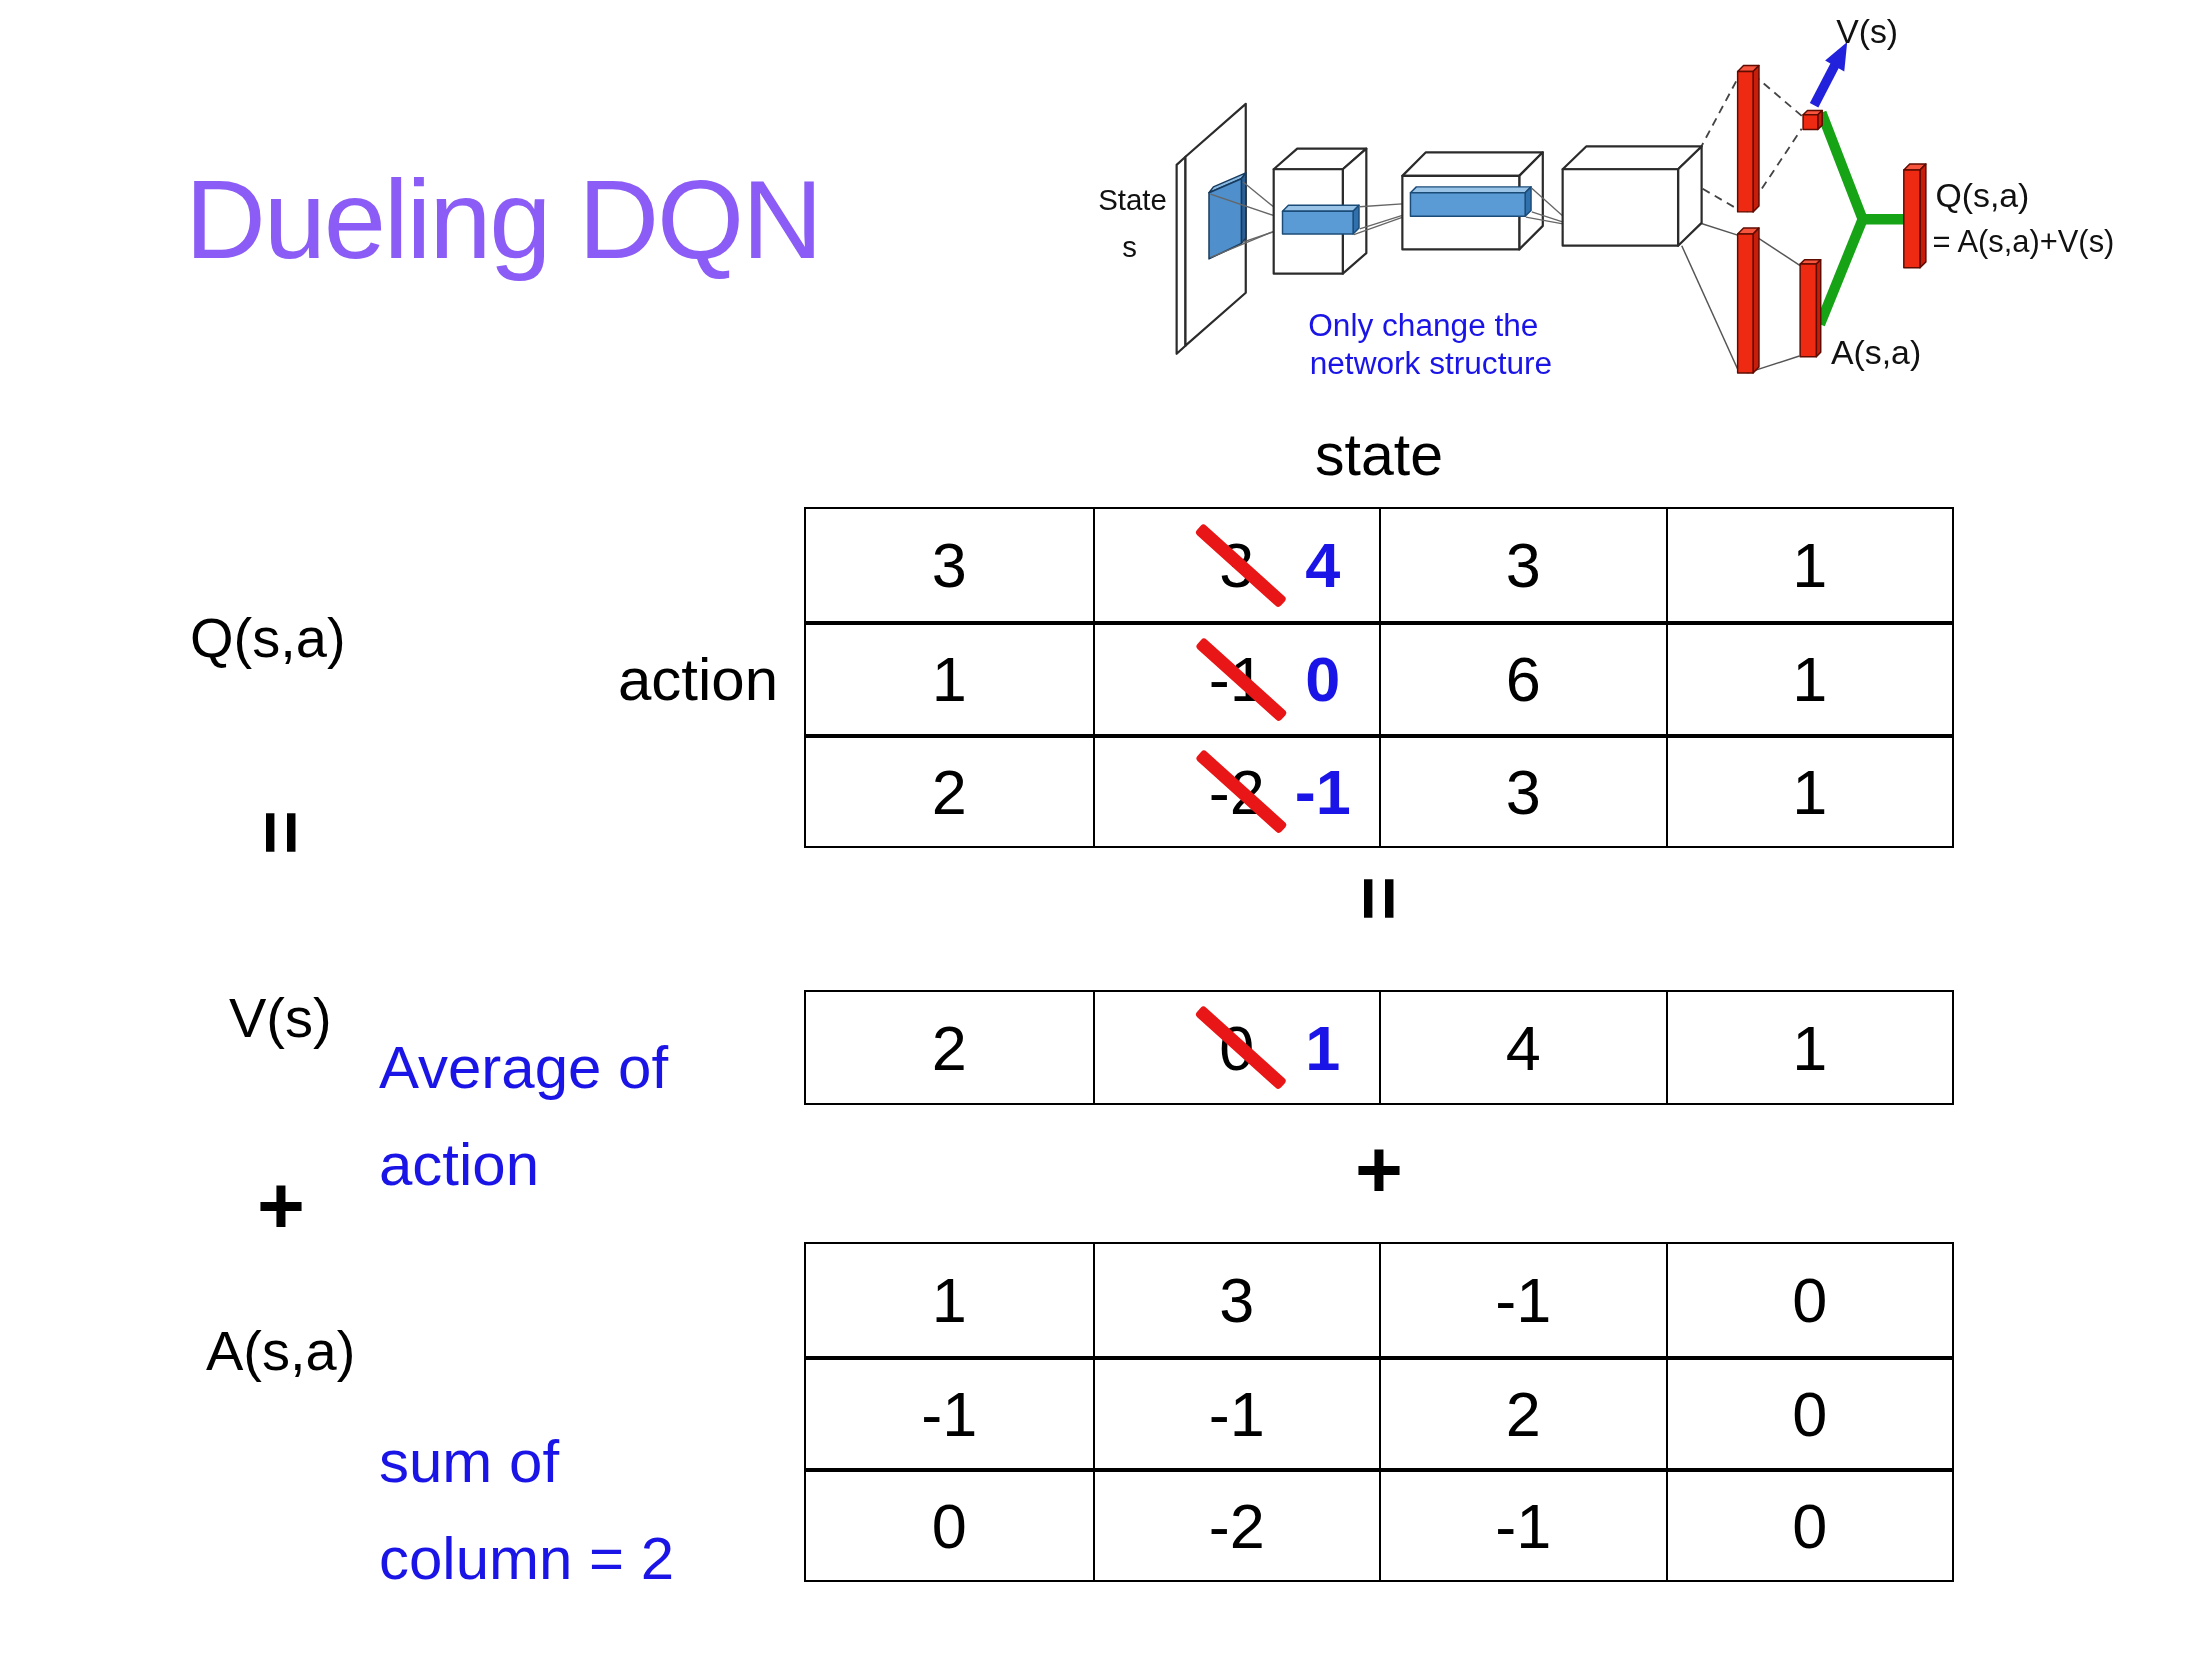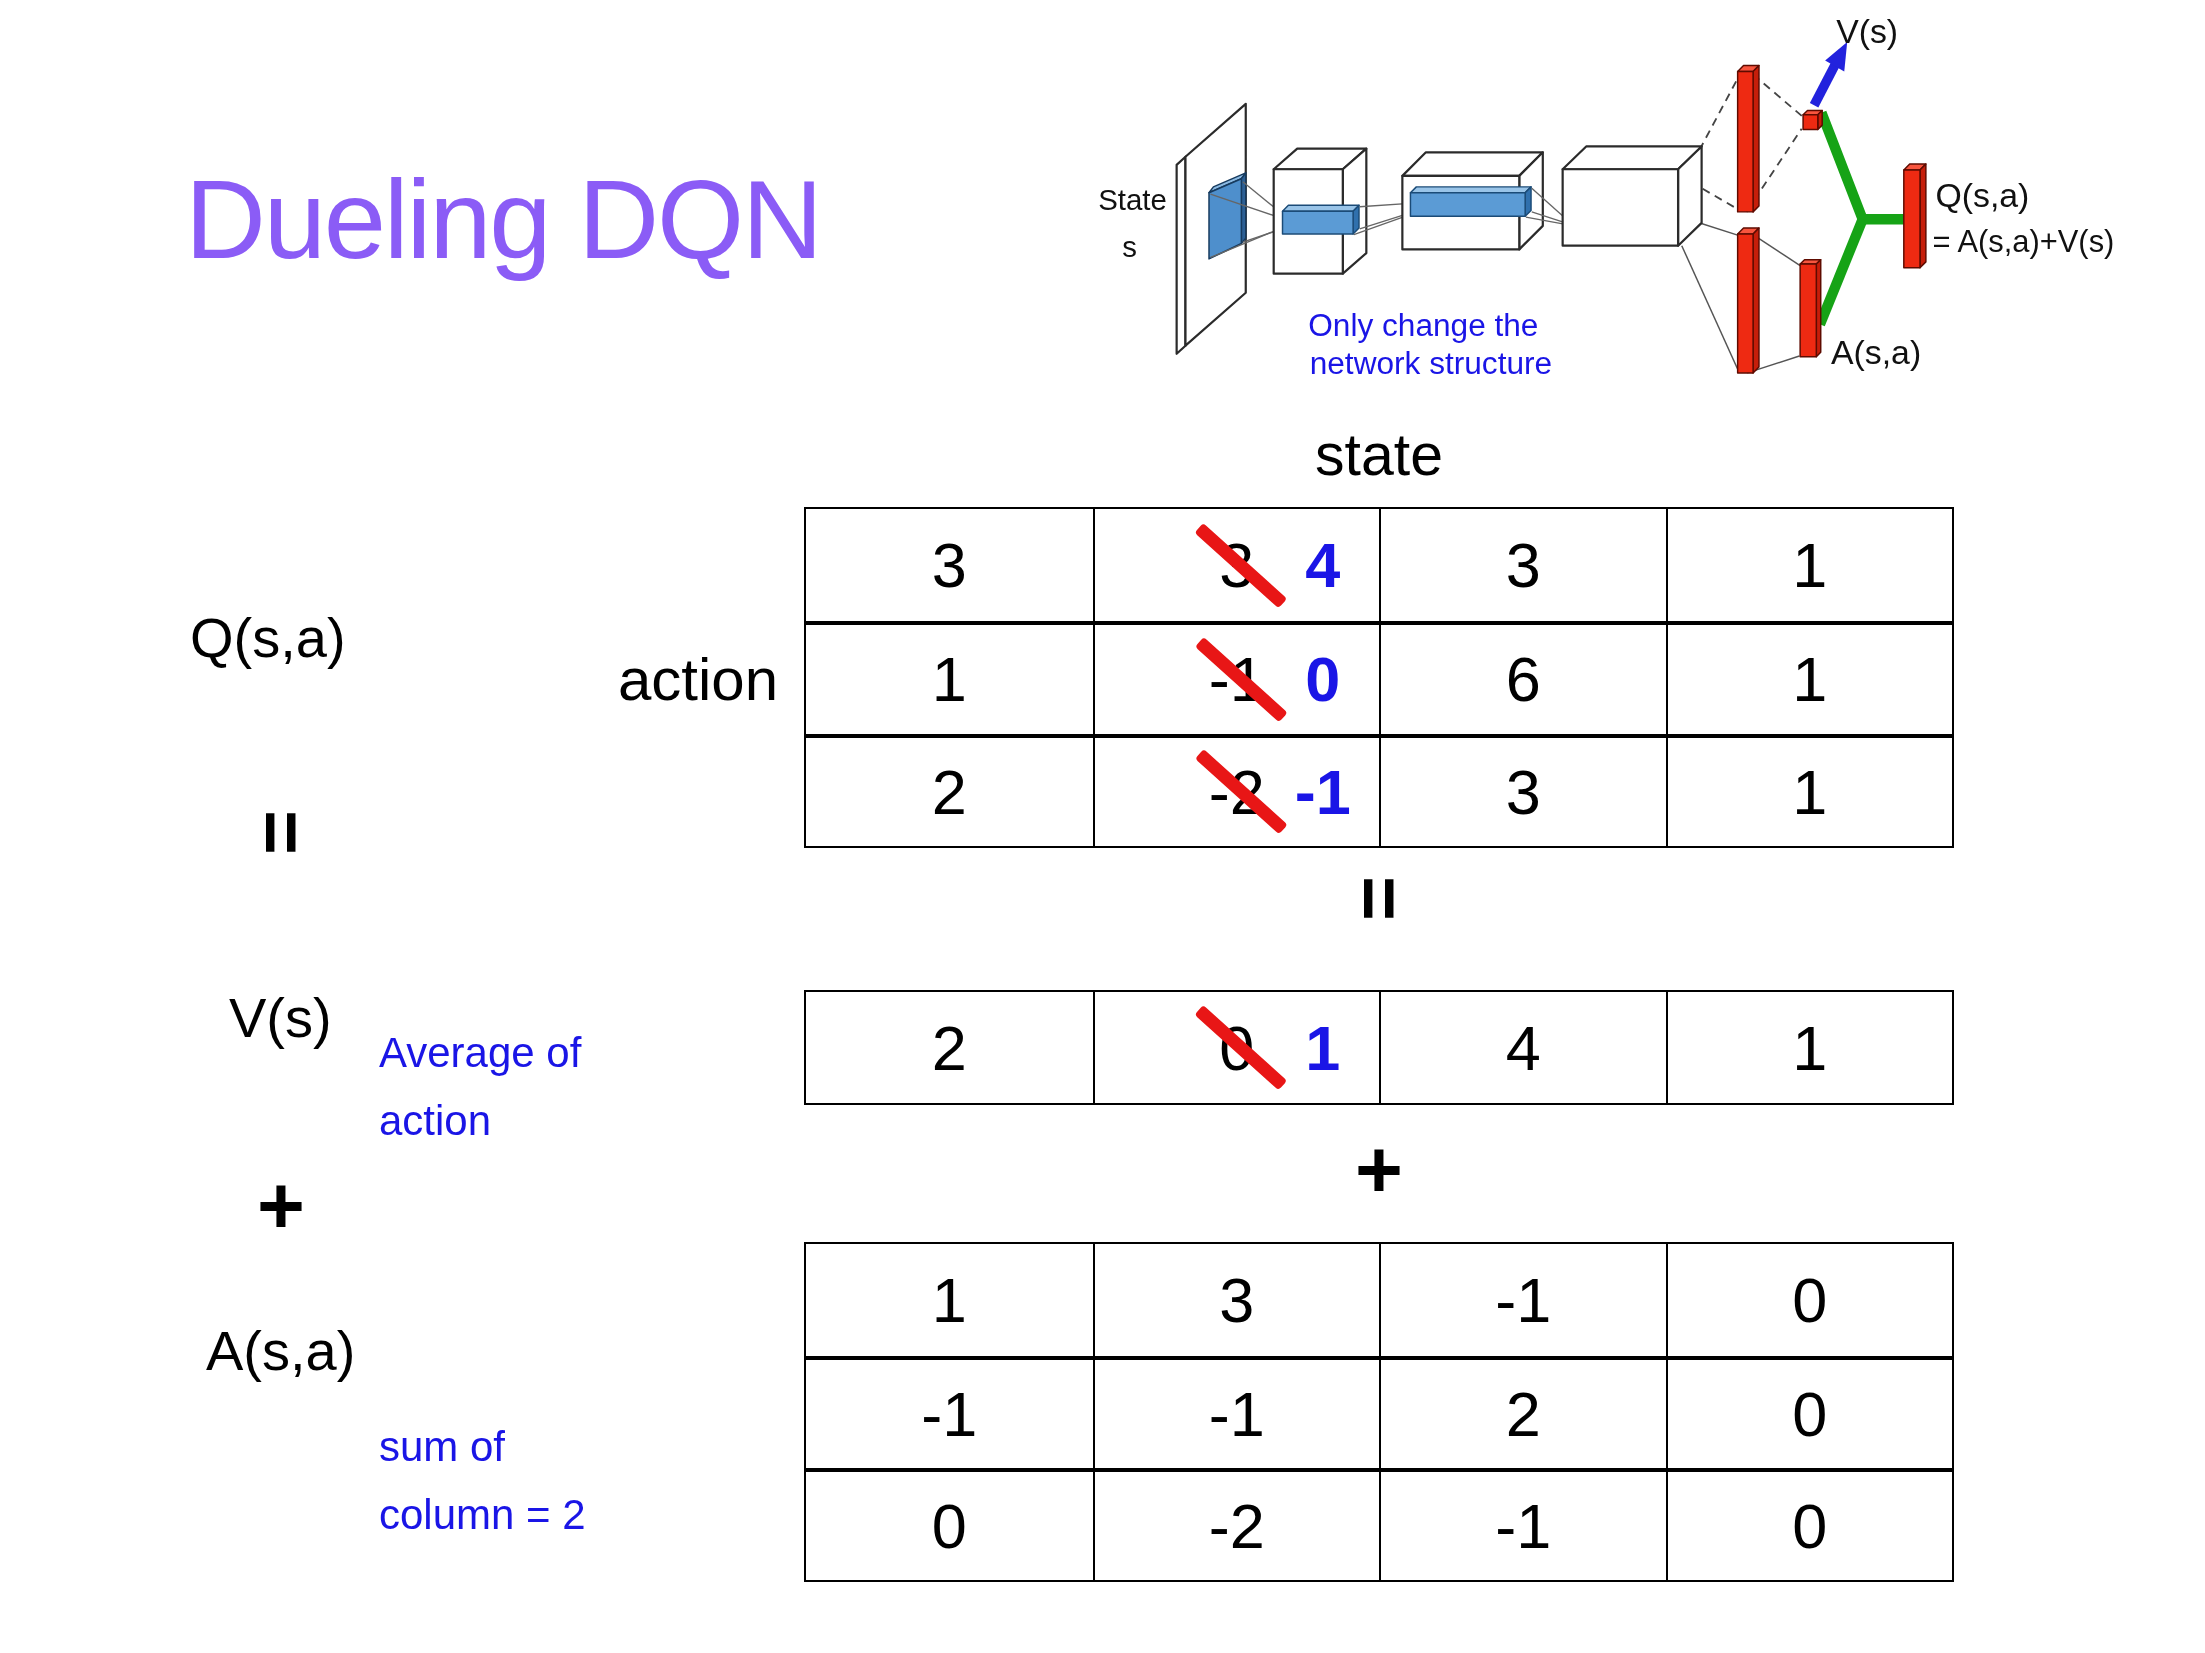--- a/index.html
+++ b/index.html
@@ -32,21 +32,21 @@
   #action-axis{left:412px;top:648px;width:366px;text-align:right;font-size:60px;}
   #q-label{left:190px;top:609px;font-size:56px;}
   #v-label{left:229px;top:989px;font-size:56px;}
   #a-label{left:206px;top:1322px;font-size:56px;}
   .rot-eq{display:inline-block;font-size:77px;font-weight:700;transform:rotate(90deg);line-height:1;}
   #eq-left{left:259px;top:794px;}
   #eq-center{left:804px;top:860px;width:1150px;text-align:center;}
   .plus{font-size:82px;font-weight:600;line-height:1;}
   #plus-left{left:257px;top:1164px;}
   #plus-center{left:804px;top:1128px;width:1150px;text-align:center;}
-  .bluenote{position:absolute;color:#1a15e6;font-size:42px;line-height:1.62;}
+  .bluenote{position:absolute;color:#1a15e6;font-size:60px;line-height:1.62;}
   #avg-note{left:379px;top:1019px;}
   #sum-note{left:379px;top:1413px;}
   .bl{display:block;}
 </style>
 </head>
 <body>
 
 <div id="slide">
 
   <div id="title" class="abs">Dueling DQN</div>

